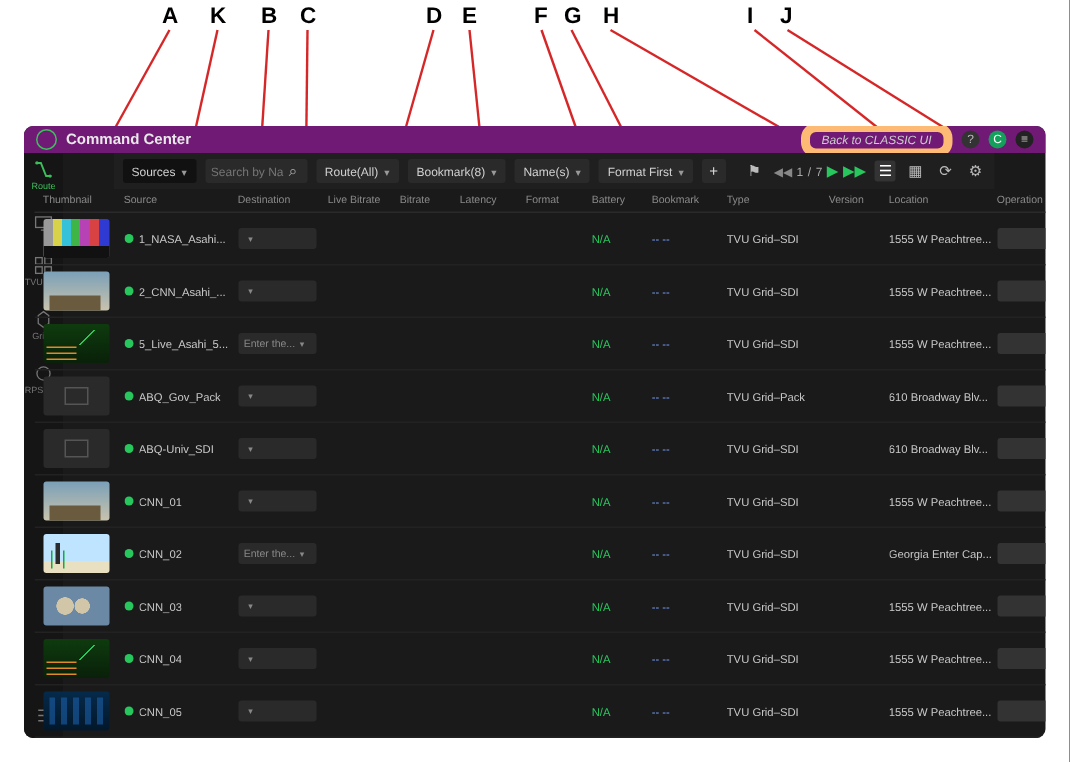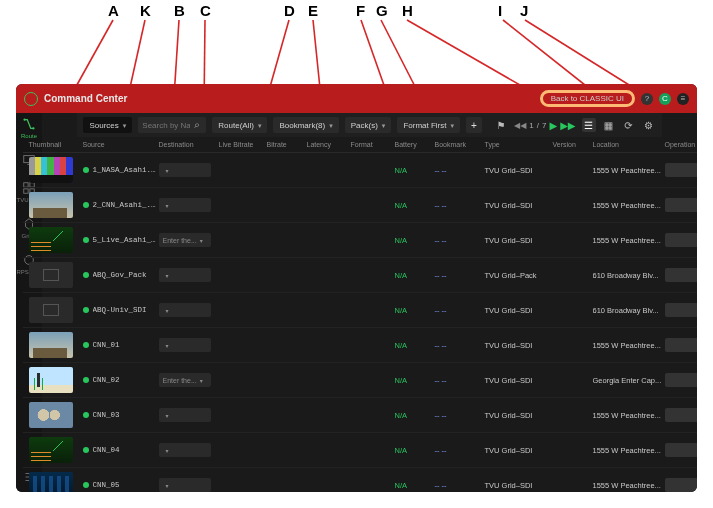--- a/index.html
+++ b/index.html
@@ -30,38 +30,38 @@
   .app {
     position: absolute;
     top: 84px; left: 16px; right: 16px; bottom: 16px;
     background: #1a1a1a;
     border-radius: 6px;
     overflow: hidden;
     display: flex;
     flex-direction: column;
   }
   .titlebar {
-    height: 29px;
-    background: #b91c1c;
+    height: 18px;
+    background: #701a75;
     display: flex;
     align-items: center;
     padding: 0 8px;
     gap: 6px;
   }
   .titlebar .logo {
     width: 14px; height: 14px;
     border: 1px solid #3cbf5a;
     border-radius: 50%;
     display: inline-block;
   }
   .titlebar .title { color: #e8e8e8; font-size: 10px; font-weight: 600; }
   .titlebar .spacer { flex: 1; }
   .titlebar .pill {
-    border: 3px solid #fdba74; border-radius: 10px;
-    padding: 1px 8px; font-size: 8px; color: #ccc;
+    border: 6px solid #fdba74; border-radius: 10px;
+    padding: 1px 8px; font-size: 8px; color: #ccc; font-style: italic;
   }
   .titlebar .circ {
     width: 12px; height: 12px; border-radius: 50%;
     display: inline-block; background: #333; color: #bbb;
     line-height: 12px; text-align: center; font-size: 8px;
   }
   .titlebar .circ.green { background: #12a05a; color:#fff; }
   .titlebar .circ.dark  { background: #222; }
   .main {
     flex: 1; display: flex; min-height: 0;
@@ -153,21 +153,21 @@
   .thumb.placeholder { background:#2a2a2a; display:flex; align-items:center; justify-content:center;}
   .thumb.placeholder::after{content:"";width:14px;height:10px;border:1px solid #555;}
   .thumb.photo1{background:linear-gradient(180deg,#7aa0b8,#c8c3ad);} 
   .thumb.photo1::after{content:"";position:absolute;left:4px;bottom:0;width:34px;height:10px;background:#6b5b3e;}
   .thumb.photo2{background:linear-gradient(180deg,#bfe4ff 70%,#e8e0c0 70%);}
   .thumb.photo2::after{content:"";position:absolute;left:8px;bottom:6px;width:3px;height:14px;background:#2b2b2b;box-shadow:-4px 4px 0 -1px #1a4,4px 4px 0 -1px #1a4;}
   .thumb.photo3{background:#6b88a4;}
   .thumb.photo3::after{content:"";position:absolute;inset:3px;background:radial-gradient(circle at 30% 50%,#d2c6a8 20%,transparent 21%),radial-gradient(circle at 60% 50%,#d2c6a8 20%,transparent 21%);}
   .srcname { display:flex; align-items:center; gap:4px; overflow:hidden; }
   .dot { width:6px; height:6px; border-radius:50%; background:#28c75e; flex-shrink:0;}
-  .srcname .txt { overflow:hidden; text-overflow:ellipsis; white-space:nowrap;font-family:Liberation Mono, monospace; }
+  .srcname .txt { overflow:hidden; text-overflow:ellipsis; white-space:nowrap; }
   .dest {
     background:#2a2a2a; height:14px; border-radius:2px;
     display:flex; align-items:center; padding:0 4px; gap:3px;
     width: 52px; font-size:7px; color:#888;
   }
   .dest .caret::after{content:"▾"; font-size:6px;}
   .bat { color:#28c75e; }
   .bkmk { color:#7aa0ff; }
   .opbtn {
     background:#333; width:36px; height:14px; border-radius:2px;
@@ -280,21 +280,21 @@
         </div>
         <div class="dd">
           <span>Route(All)</span>
           <span class="caret"></span>
         </div>
         <div class="dd">
           <span>Bookmark(8)</span>
           <span class="caret"></span>
         </div>
         <div class="dd">
-          <span>Pack(s)</span>
+          <span>Name(s)</span>
           <span class="caret"></span>
         </div>
         <div class="dd">
           <span>Format First</span>
           <span class="caret"></span>
         </div>
         <div class="plusbtn">+</div>
         <div class="grow"></div>
         <div class="rt">
           <span class="viewbtn">⚑</span>

